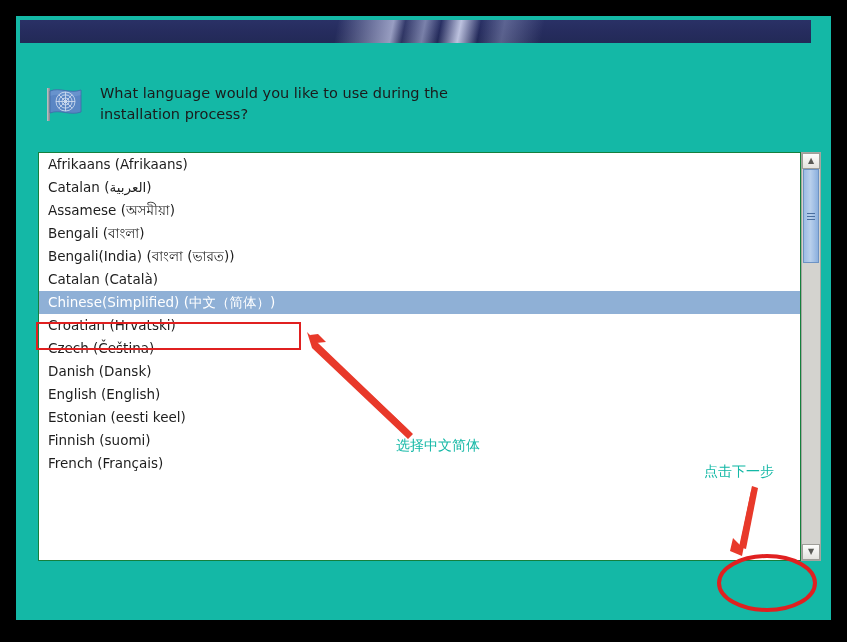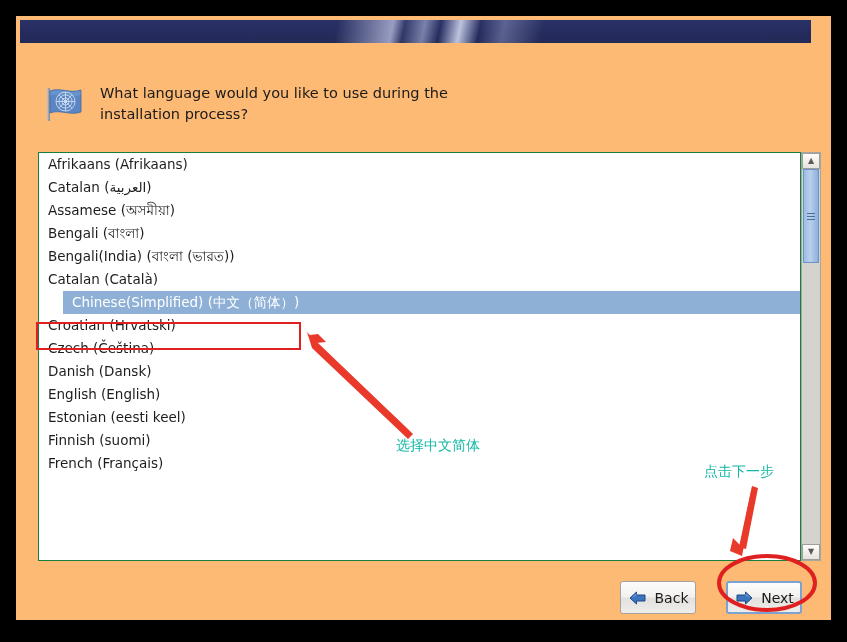--- a/index.html
+++ b/index.html
@@ -16,21 +16,21 @@
     width: 847px;
     height: 642px;
     background: #000000;
   }
 
   
   #window {
     position: absolute;
     left: 16px; top: 16px;
     width: 815px; height: 604px;
-    background: #fdba74;
+    background: #14b8a6;
     overflow: hidden;
   }
 
   #banner {
     position: absolute;
     left: 4px; top: 4px;
     width: 791px; height: 23px;
     background:
       linear-gradient(101deg,
         rgba(255,255,255,0) 40%,
@@ -83,21 +83,20 @@
     height: 23px;
     line-height: 23px;
     padding-left: 9px;
     font-size: 13.5px;
     color: #1d1d1d;
     white-space: nowrap;
   }
   .lang-row.selected {
     background: #8fb0d6;
     color: #ffffff;
-    margin-left: 24px;
   }
 
   
   #scrollbar {
     position: absolute;
     left: 785px; top: 136px;
     width: 20px; height: 409px;
     background: #d4d3cf;
     border: 1px solid #a6a6a1;
   }
@@ -233,36 +232,20 @@
           <div></div>
             <div></div>
             <div></div>
         </div>
       </div>
       <div class="sb-btn" id="sb-down">
         <span class="sb-arrow">▼</span>
       </div>
     </div>
 
-    <div id="button-bar">
-      <div class="btn" id="btn-back">
-        <svg class="arrow-svg" width="20" height="16" viewBox="0 0 20 16">
-          <path d="M8.5 2 L2 8 L8.5 14 L8.5 11 L17 11 L17 5 L8.5 5 Z" fill="#3a74bd" stroke="#1d4a86" stroke-width="1" stroke-linejoin="round"></path>
-          <path d="M8.5 3.2 L3.4 8 L8.5 5.6 Z" fill="#7fa8db" opacity="0.8"></path>
-        </svg>
-        <span>Back</span>
-      </div>
-      <div class="btn" id="btn-next">
-        <svg class="arrow-svg" width="20" height="16" viewBox="0 0 20 16">
-          <path d="M11.5 2 L18 8 L11.5 14 L11.5 11 L3 11 L3 5 L11.5 5 Z" fill="#3a74bd" stroke="#1d4a86" stroke-width="1" stroke-linejoin="round"></path>
-          <path d="M11.5 3.2 L16.6 8 L11.5 5.6 Z" fill="#7fa8db" opacity="0.8"></path>
-        </svg>
-        <span>Next</span>
-      </div>
-    </div>
 
     <div id="anno-rect"></div>
 
   </div>
 
   <svg id="anno-svg">
     <defs></defs>
     <path d="M413 434 L316 343 L326 342 L318 334 L310 335 L313 345 Z" fill="#e8392a"></path>
     <path d="M307 332 L318 343 L413 434 L408 439 L312 348 Z" fill="#e8392a"></path>
     <path d="M752 486 L740 545 L733 538 L730 551 L742 556 L744 546 Z" fill="#e8392a"></path>

